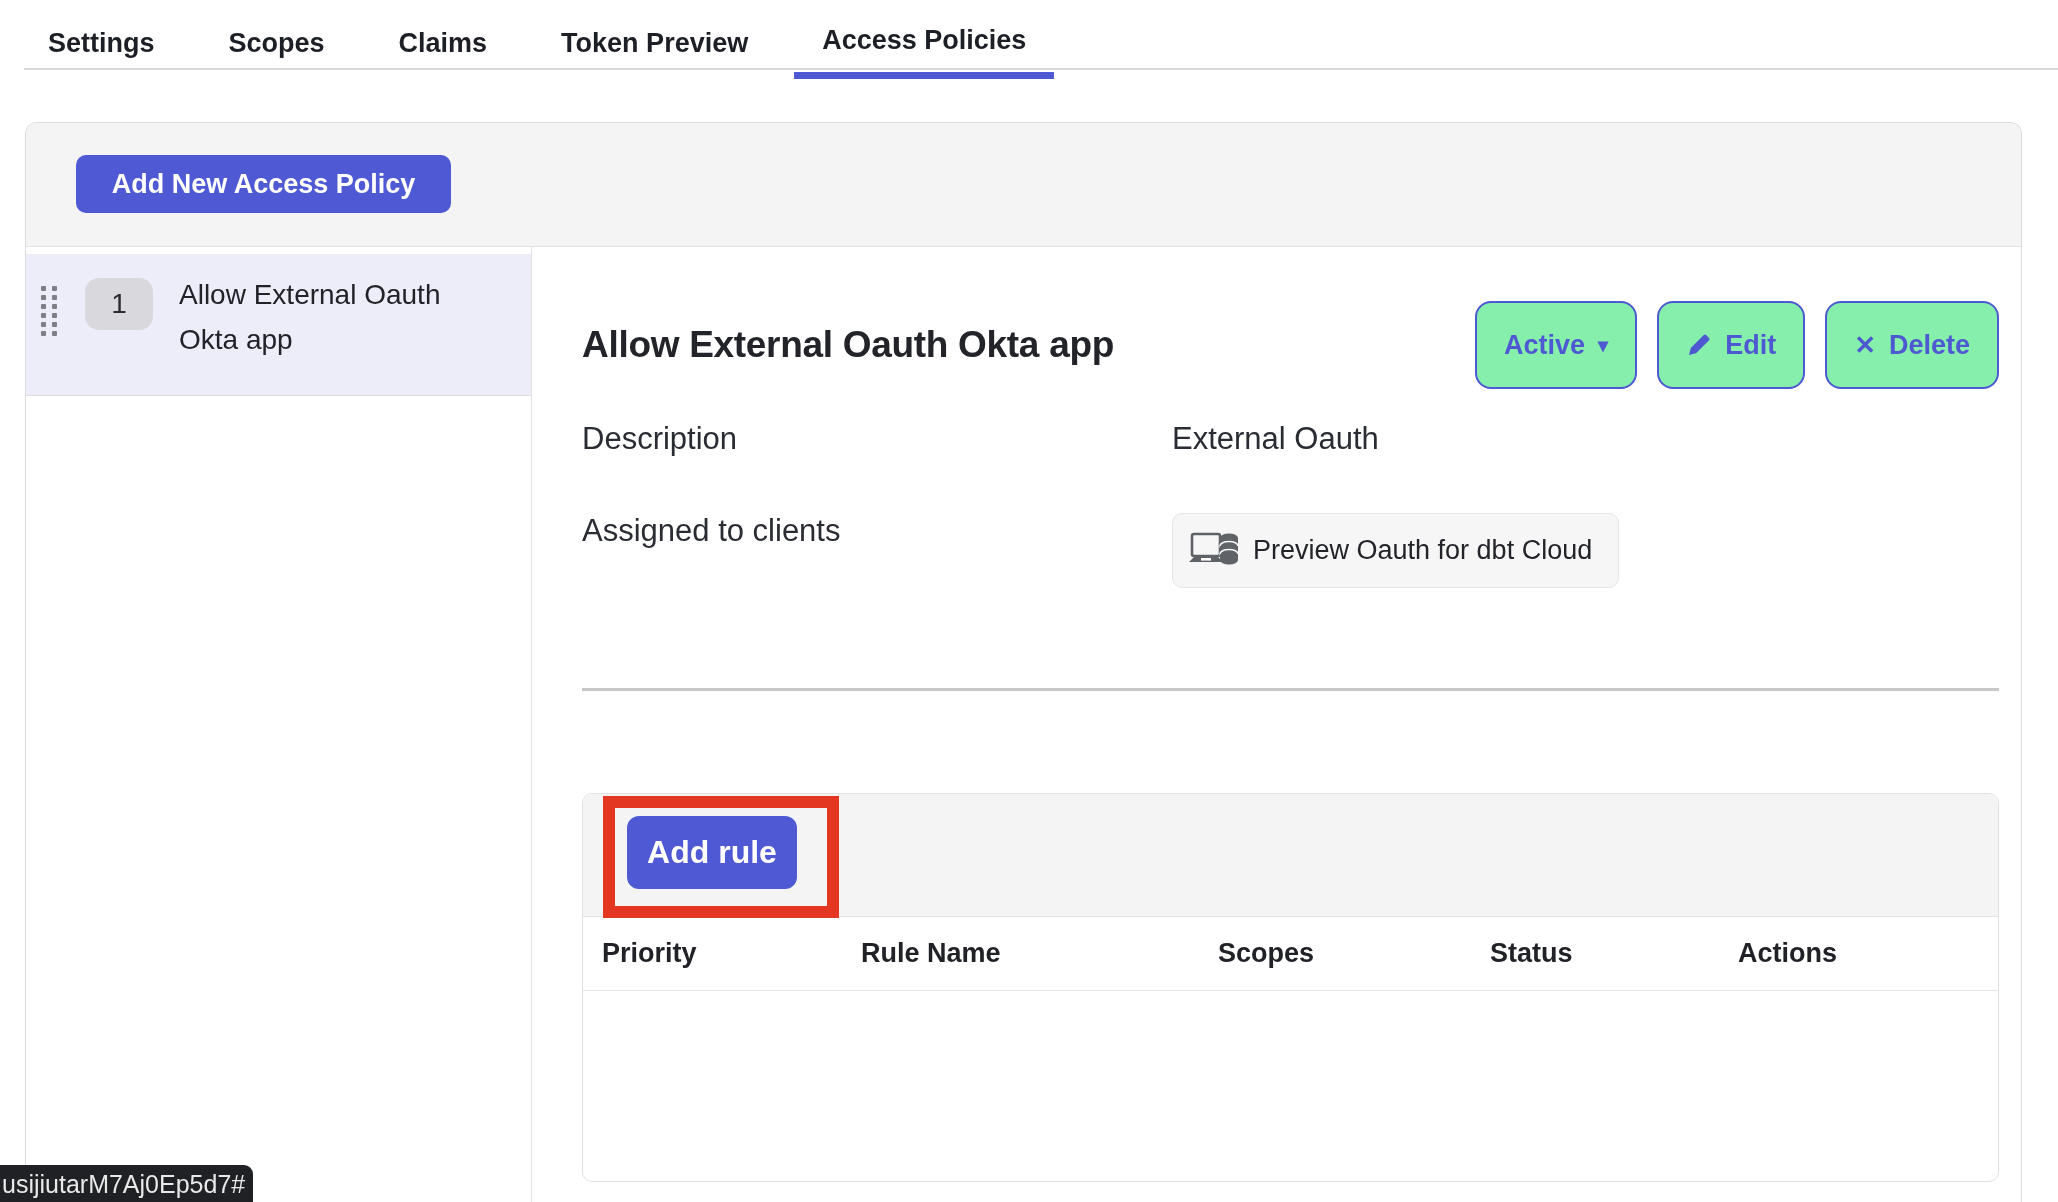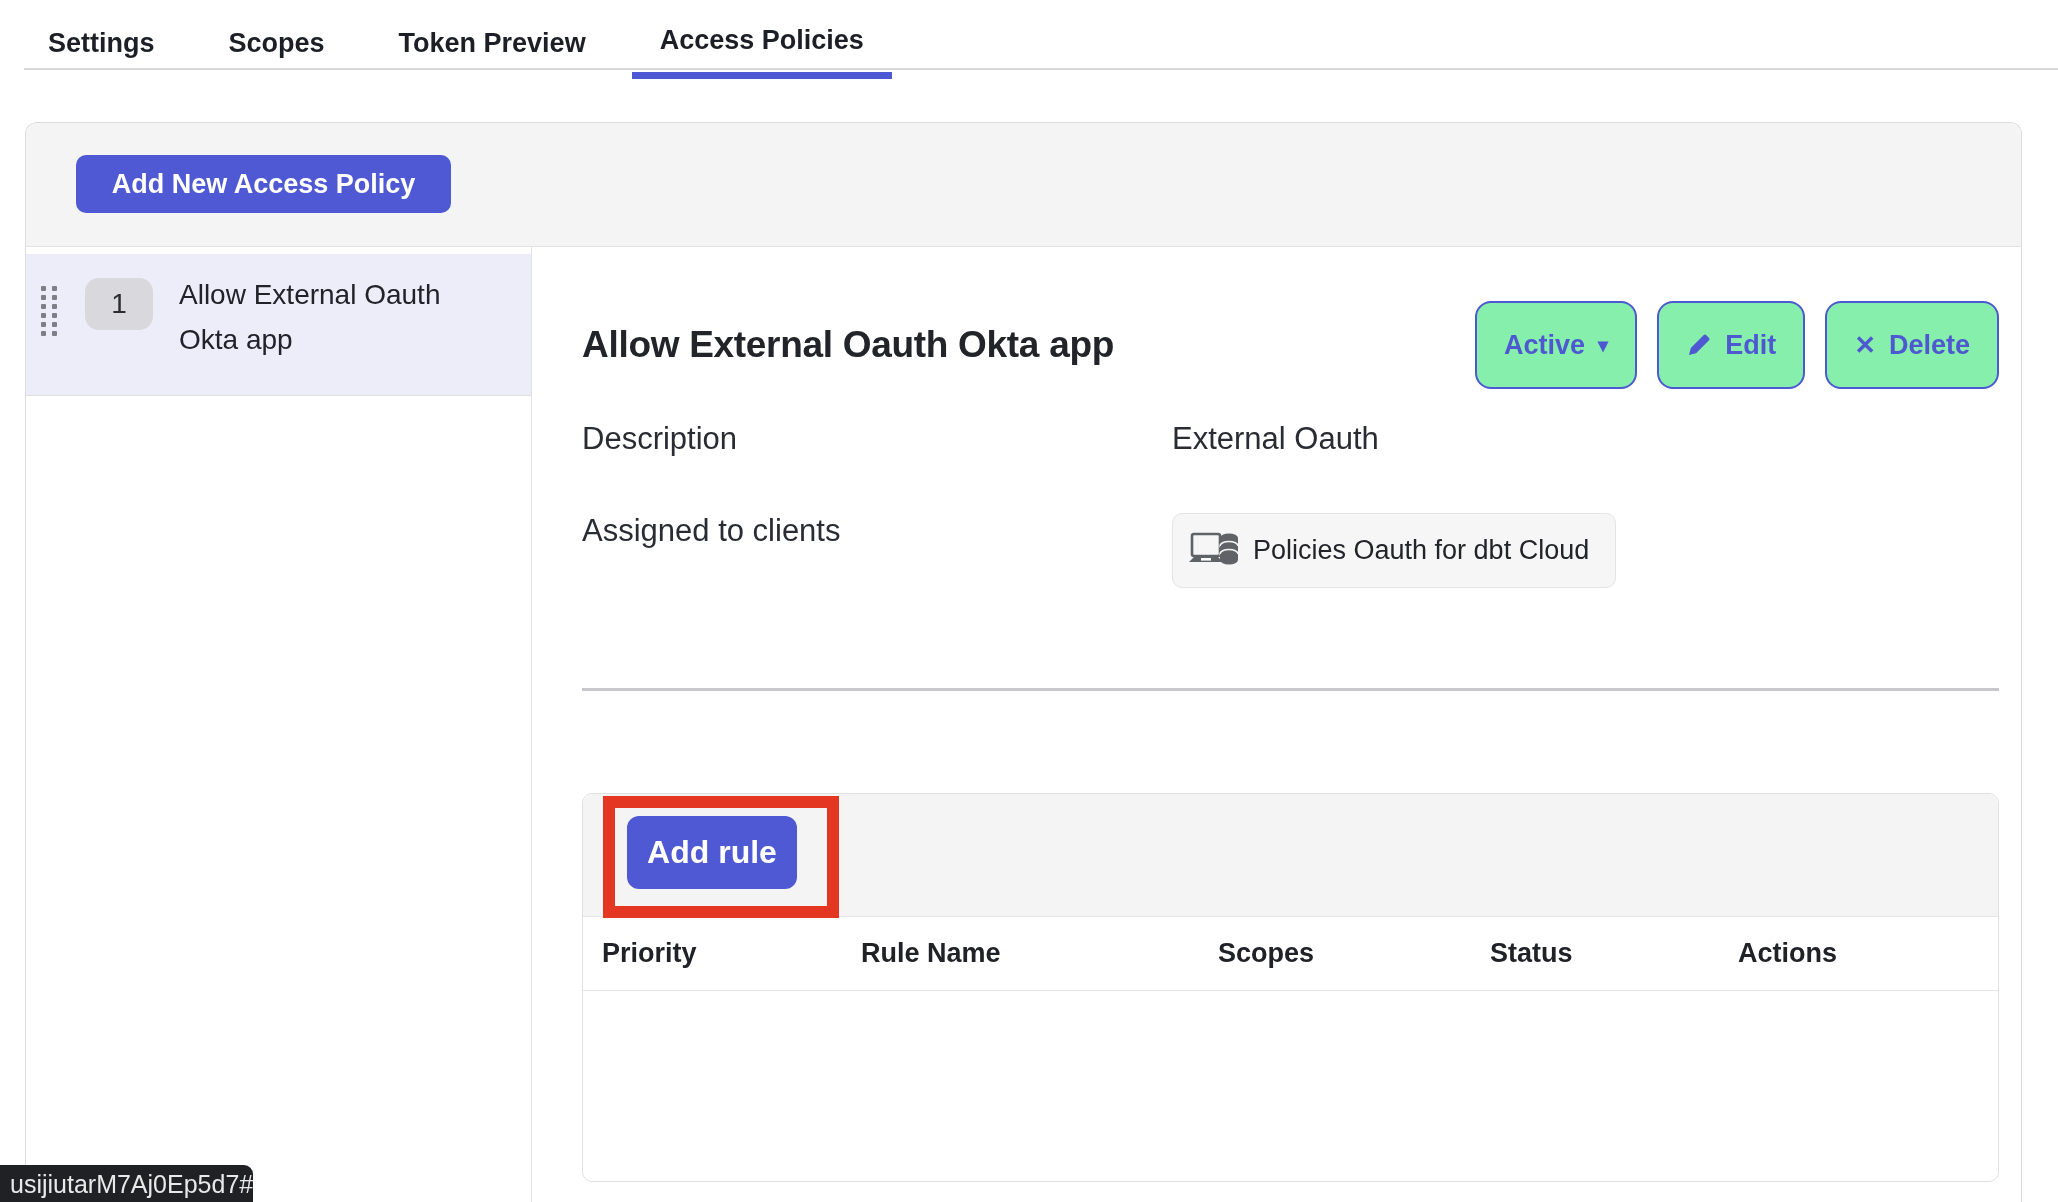--- a/index.html
+++ b/index.html
@@ -56,35 +56,36 @@
   .rules-header{position:relative;height:122px;background:#f4f4f4;border-bottom:1px solid #e5e5e7;border-radius:10px 10px 0 0;}
   .annotation-box{position:absolute;left:20px;top:2px;width:236px;height:122px;border:12px solid #e43722;
          box-sizing:border-box;z-index:3;pointer-events:none;}
   .add-rule-btn{position:absolute;left:44px;top:22px;width:170px;height:73px;font-size:32px;border-radius:12px;z-index:2;}
   .rules-table-header{display:grid;grid-template-columns:259px 357px 272px 248px 1fr;align-items:center;
          height:73px;padding-left:19px;border-bottom:1px solid #e5e5e7;font-size:27px;font-weight:bold;color:#202227;}
   .rules-table-body{height:190px;border-radius:0 0 10px 10px;background:#fff;}
 
   
   .status-tooltip{position:absolute;left:0;top:1165px;width:253px;height:37px;background:#202124;
-         border-radius:0 9px 0 0;color:#e9e9ea;font-size:25px;line-height:38px;padding-left:10px;
+         border-radius:0 9px 0 0;color:#e9e9ea;font-size:25px;line-height:38px;padding-left:2px;
          box-sizing:border-box;white-space:nowrap;overflow:hidden;z-index:5;}
 
   .icon{display:inline-flex;align-items:center;justify-content:center;}
 </style>
 </head>
 <body>
 
 <div id="screen">
 
   <div class="tabbar">
     <div class="tabbar-line"></div>
     <div class="tabs">
       <div class="tab">Settings</div>
       <div class="tab">Scopes</div>
+      <div class="tab">Claims</div>
       <div class="tab">Token Preview</div>
       <div class="tab active">Access Policies</div>
     </div>
   </div>
 
   <div class="panel">
 
     <div class="panel-header">
       <button class="btn-primary add-policy-btn">Add New Access Policy</button>
     </div>
@@ -156,21 +157,21 @@
                 <g fill="#5f6368">
                   <ellipse cx="40" cy="8" rx="9" ry="4.5"></ellipse>
                   <path d="M31 8 h18 v8 a9 4.5 0 0 1 -18 0 z"></path>
                   <ellipse cx="40" cy="16" rx="9" ry="4.5" stroke="#f6f6f6" stroke-width="1.6"></ellipse>
                   <path d="M31 16 h18 v8 a9 4.5 0 0 1 -18 0 z"></path>
                   <ellipse cx="40" cy="24" rx="9" ry="4.5" stroke="#f6f6f6" stroke-width="1.6"></ellipse>
                   <path d="M31 24 h18 v6 a9 4.5 0 0 1 -18 0 z"></path>
                 </g>
               </svg>
             </span>
-            <span>Policies Oauth for dbt Cloud</span>
+            <span>Preview Oauth for dbt Cloud</span>
           </div>
         </div>
 
         <hr class="divider">
 
         <section class="rules-card">
           <div class="rules-header">
             <div class="annotation-box"></div>
             <button class="btn-primary add-rule-btn">Add rule</button>
           </div>

